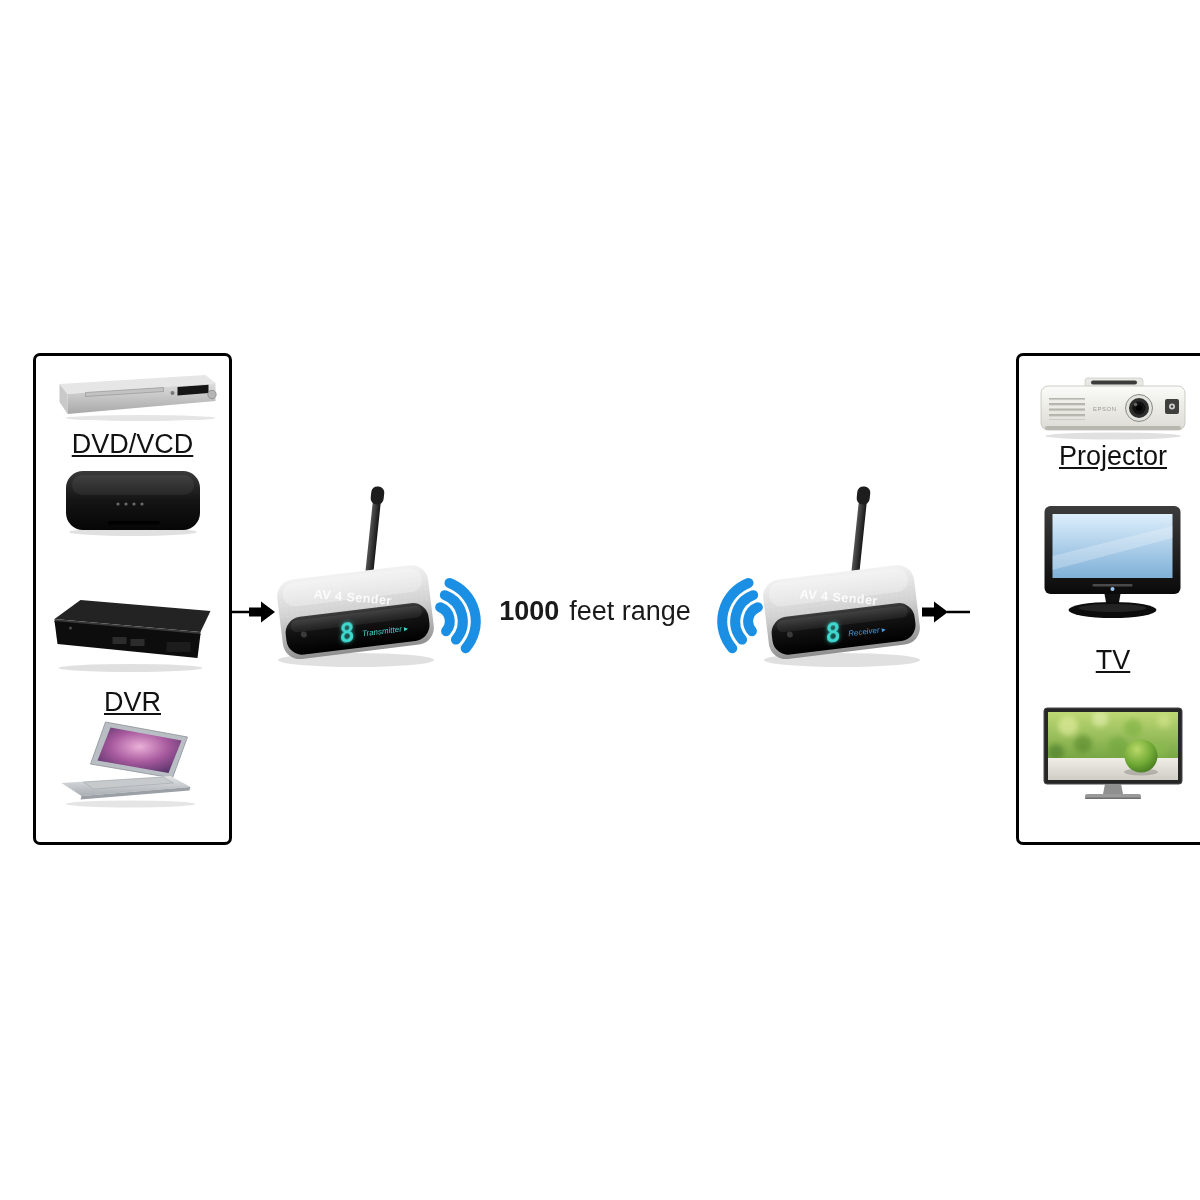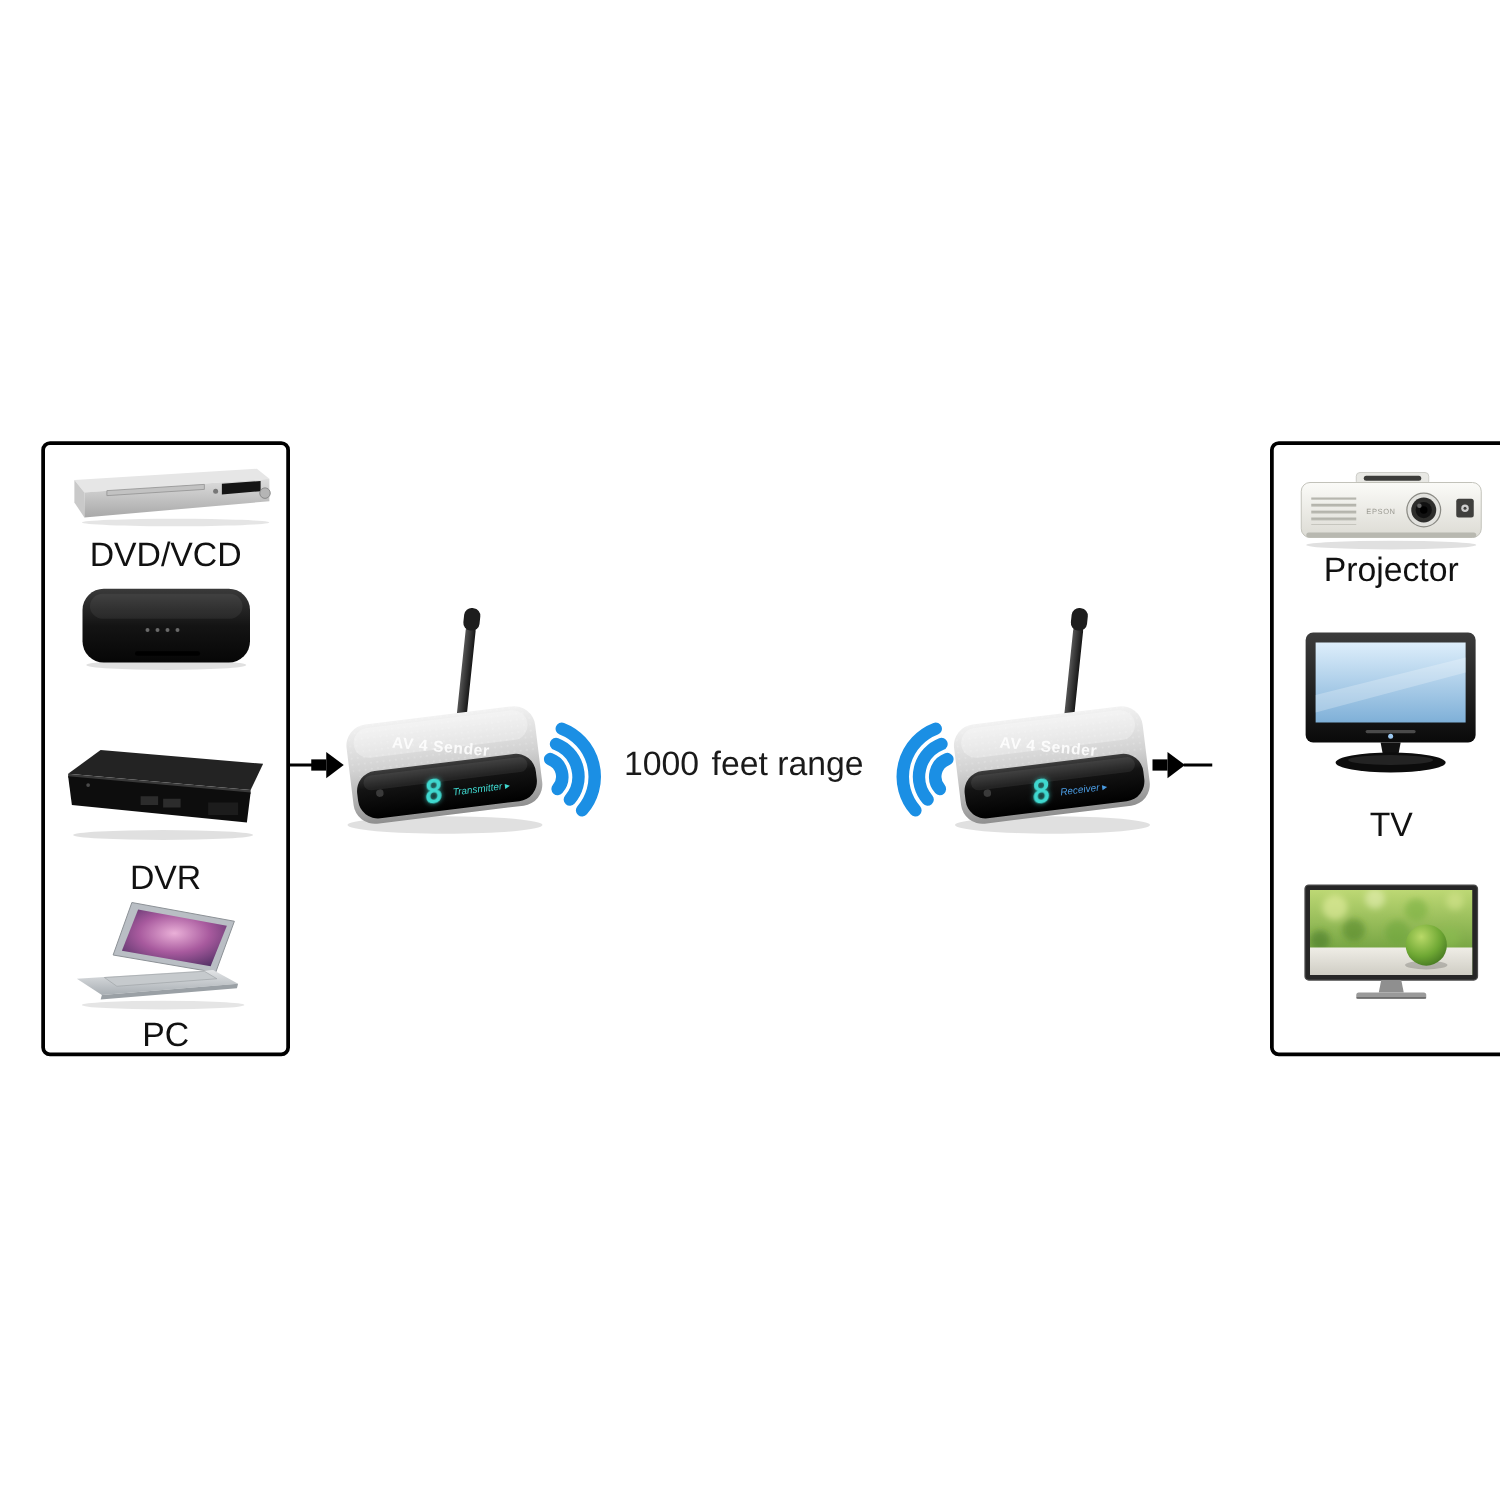--- a/index.html
+++ b/index.html
@@ -13,26 +13,26 @@
     font-family:"Liberation Sans","DejaVu Sans",sans-serif;}
   .stage{position:absolute;left:0;top:0;width:1200px;height:1200px;}
 
   .panel{position:absolute;top:353px;height:492px;border:3px solid #000;
     border-radius:7px;background:#fff;}
   .panel.sources{left:33px;width:199px;}
   .panel.displays{left:1016px;width:194px;}
 
   .dev-icon{position:absolute;left:50%;transform:translateX(-50%);}
   .dev-label{position:absolute;left:0;width:100%;text-align:center;
-    font-size:27px;color:#111;line-height:32px;}
+    font-size:27px;color:#111;line-height:32px;text-decoration:underline;}
 
   .center-item{position:absolute;}
   .range-text{position:absolute;left:495px;top:596px;width:200px;text-align:center;
     font-size:27px;color:#1a1a1a;white-space:nowrap;}
-  .range-text .num{font-weight:normal;margin-right:10px;}
+  .range-text .num{font-weight:bold;margin-right:10px;}
 
   .seg-digit{font-family:"DejaVu Sans Mono",monospace;font-weight:bold;}
 </style>
 </head>
 <body>
 
 <svg width="0" height="0" style="position:absolute" aria-hidden="true">
   <defs>
     <linearGradient id="bodyGrad" x1="0" y1="0" x2="0" y2="1">
       <stop offset="0" stop-color="#f2f2f2"></stop>
@@ -147,21 +147,20 @@
     <div class="dev-label" style="top:330px">DVR</div>
 
     <svg class="dev-icon" style="top:364px" width="155" height="90" viewBox="0 0 155 90">
       <ellipse cx="75" cy="84" rx="65" ry="3.5" fill="#000" opacity="0.1"></ellipse>
       <polygon points="50,2 132,17 117,58 35,44" fill="#b9bec4" stroke="#8c9196" stroke-width="0.8"></polygon>
       <polygon points="55,7.5 126,20.5 113,53 42,40.5" fill="url(#pcScrG)"></polygon>
       <polygon points="6,63 115,56 135,67 26,76" fill="url(#alumG)"></polygon>
       <polygon points="28,62 108,57 118,63 38,69" fill="#c6cacd" stroke="#9ba0a4" stroke-width="0.5"></polygon>
       <polygon points="26,76 135,67 134,70.5 25,79.5" fill="#9aa0a5"></polygon>
     </svg>
-    <div class="dev-label" style="top:456px">PC</div>
   </div>
 
   <div class="panel displays">
 
     <svg class="dev-icon" style="top:14px" width="160" height="72" viewBox="0 0 160 72">
       <ellipse cx="80" cy="66" rx="68" ry="3.5" fill="#000" opacity="0.12"></ellipse>
       <rect x="52" y="8" width="58" height="10" rx="3" fill="#e8e8e4" stroke="#c8c8c2" stroke-width="0.7"></rect>
       <rect x="58" y="10.5" width="46" height="4" rx="2" fill="#3c3c3a"></rect>
       <rect x="8" y="16" width="144" height="44" rx="7" fill="url(#projBodyG)" stroke="#c2c2ba" stroke-width="0.8"></rect>
       <rect x="12" y="56" width="136" height="4" rx="2" fill="#b8b8b0"></rect>

